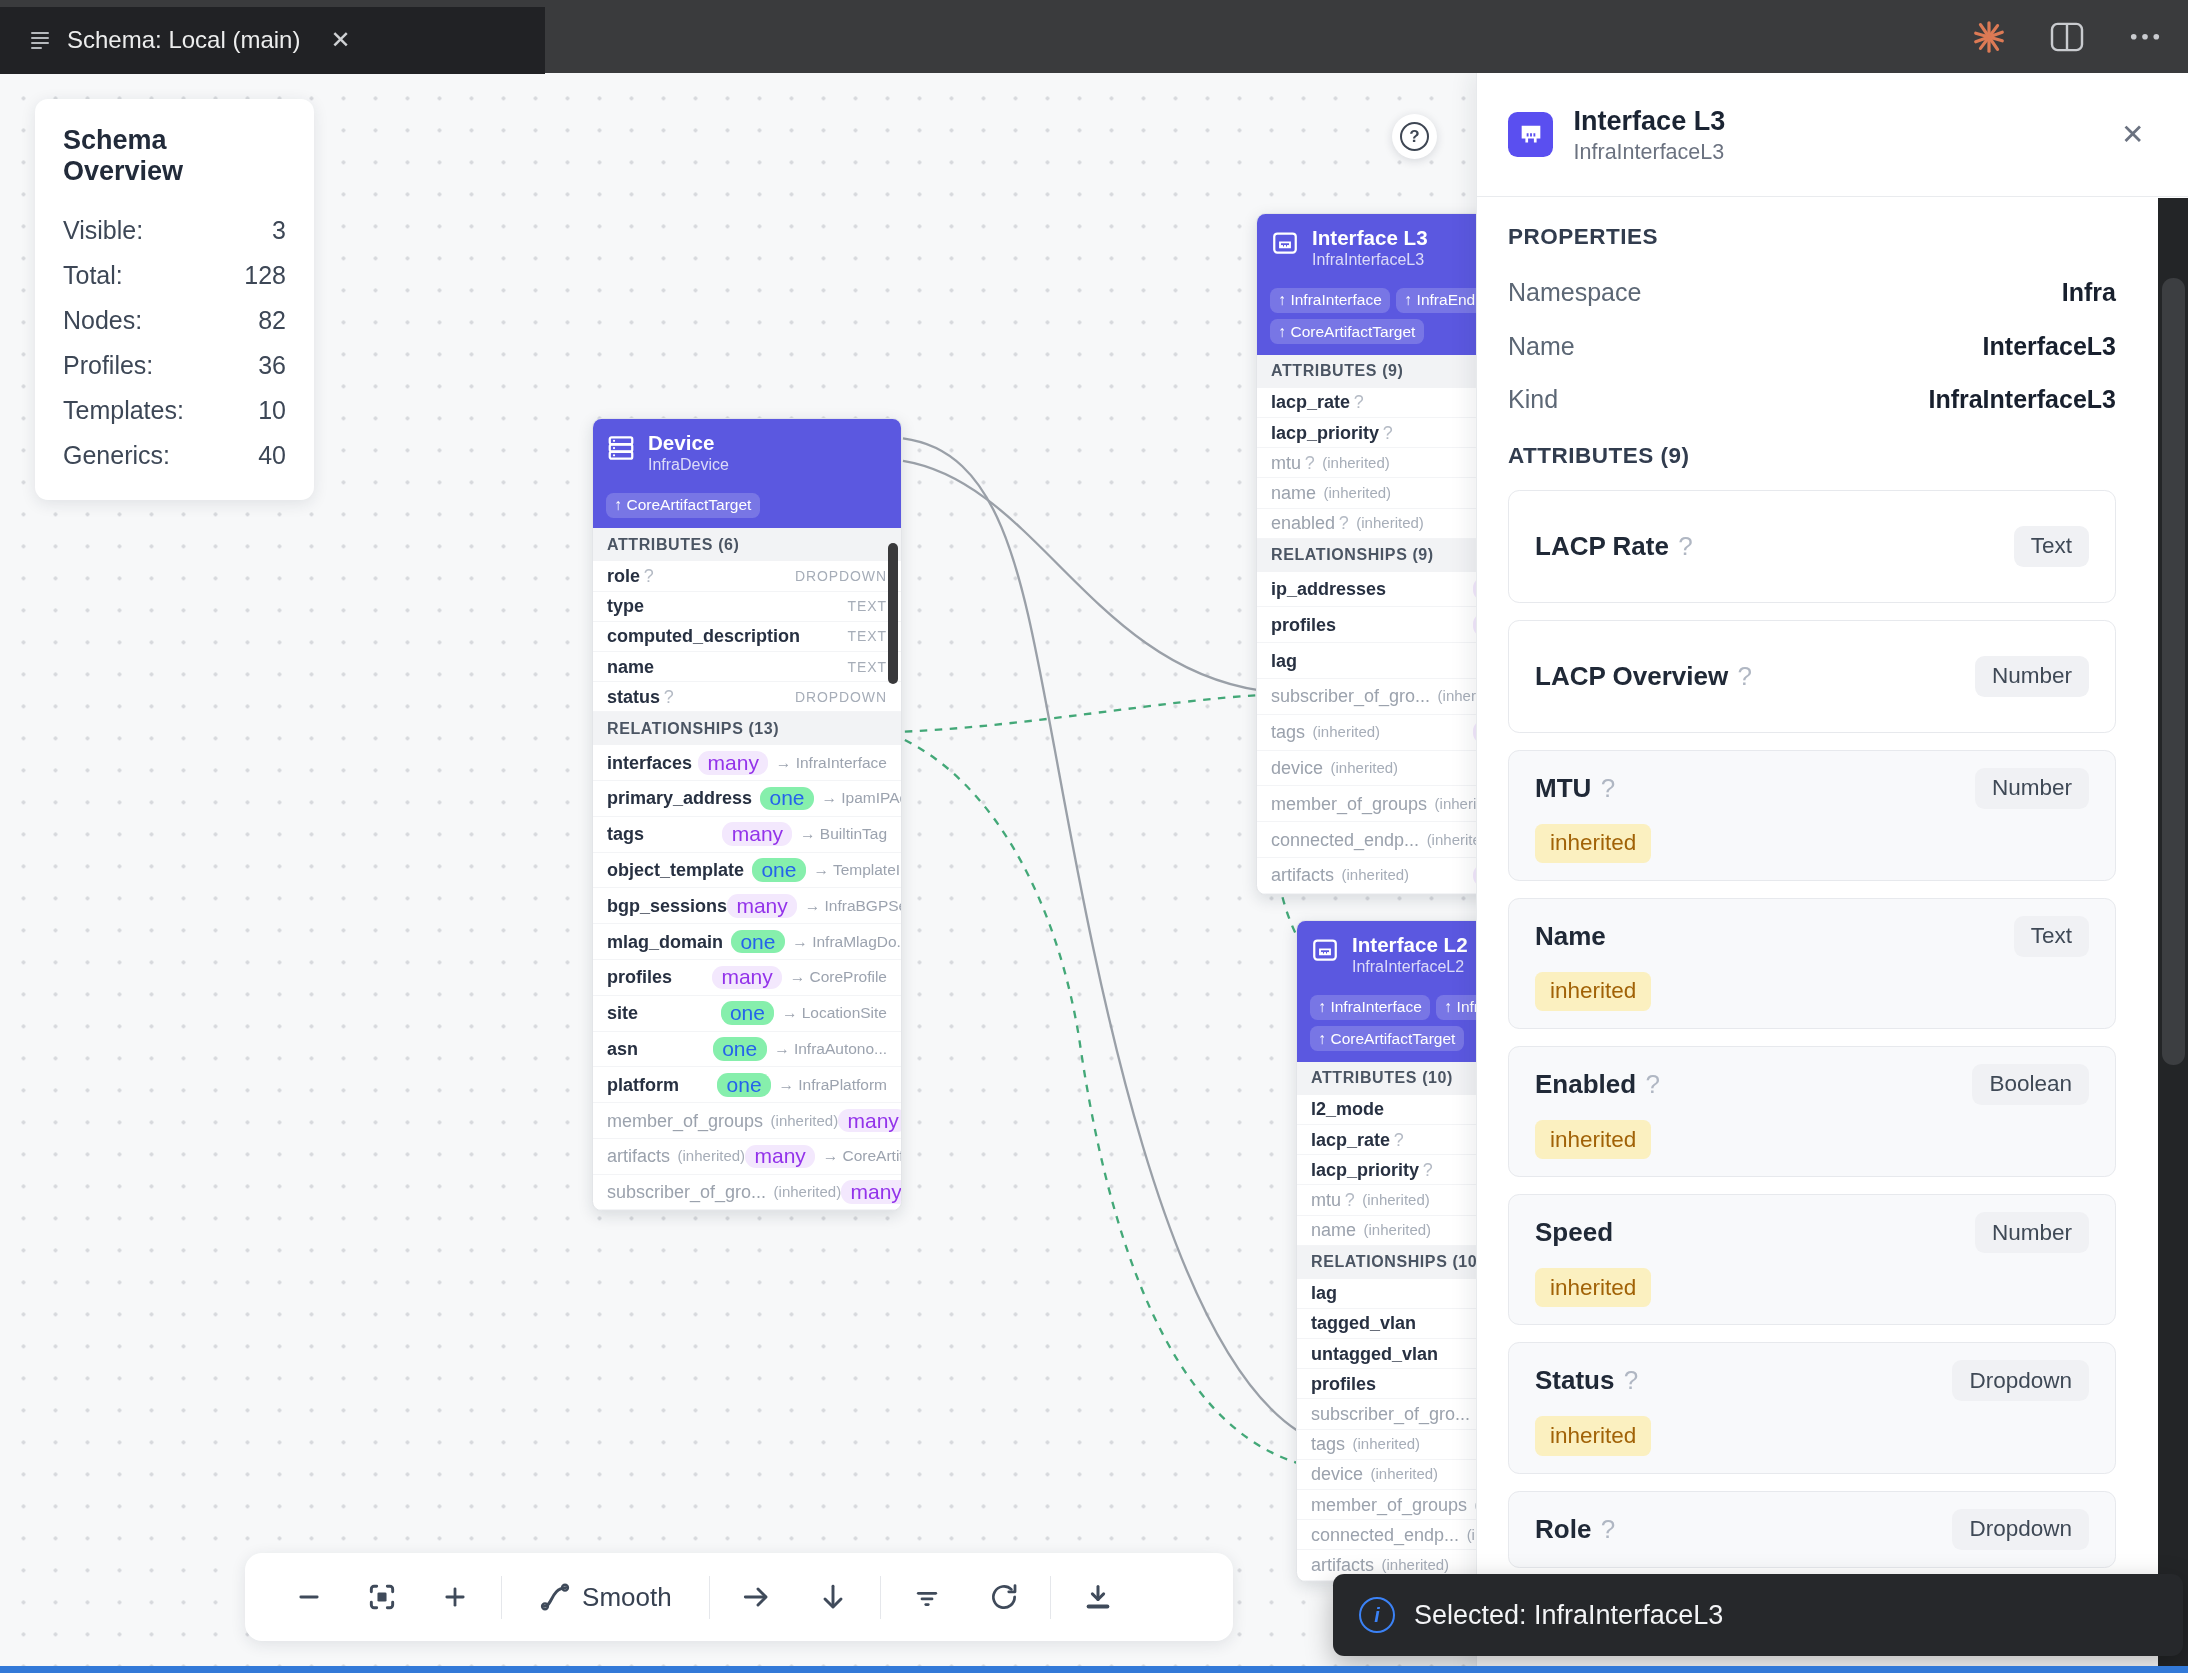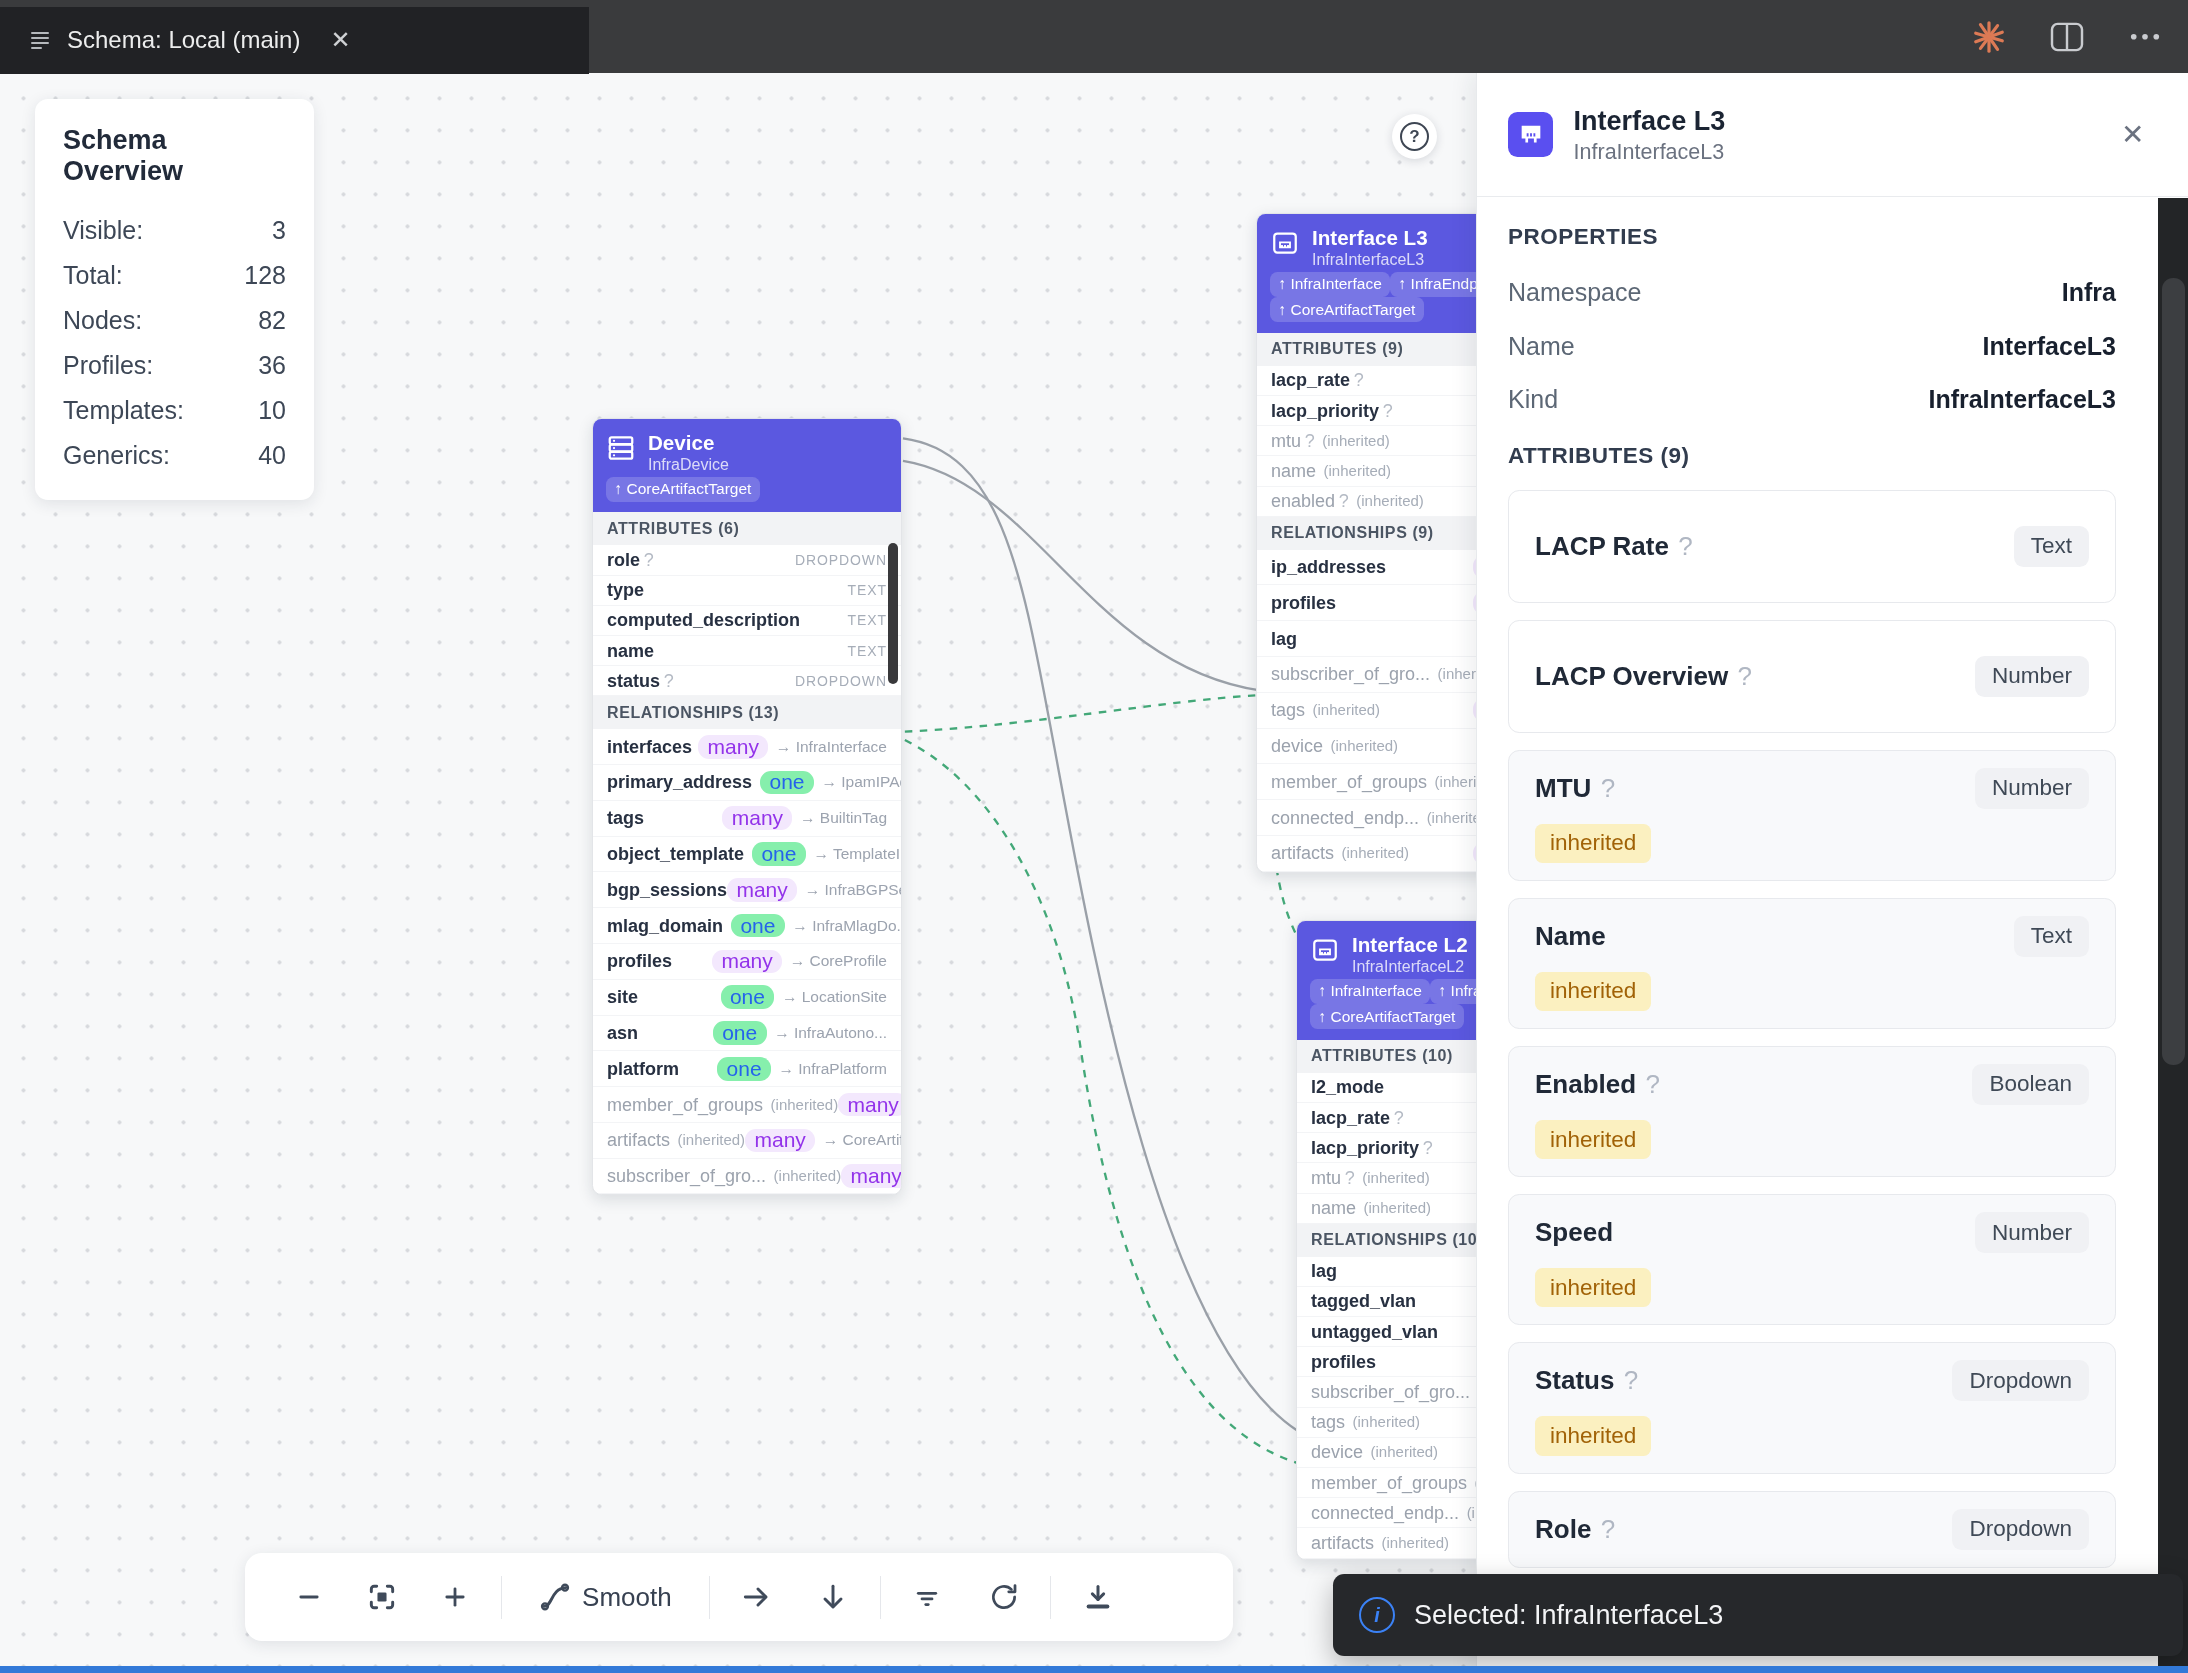--- a/index.html
+++ b/index.html
@@ -5,21 +5,21 @@
   html,body{margin:0;padding:0;}
   body{width:2189px;height:1673px;position:relative;overflow:hidden;
        font-family:"Liberation Sans",sans-serif;background:#f7f8f9;}
   
   .canvas{position:absolute;left:0;top:73px;width:2189px;height:1600px;background:#f7f8f9;
     background-image:radial-gradient(circle,#d7d9dd 1.7px,transparent 1.8px);
     background-size:32px 32px;background-position:7.5px 9.4px;z-index:0;}
   .edges{position:absolute;left:0;top:0;z-index:1;}
   
   .topbar{position:absolute;left:0;top:0;width:2189px;height:73px;background:#3a3b3d;z-index:20;}
-  .tab{position:absolute;left:0;top:6.6px;width:589px;height:67px;background:#212225;
+  .tab{position:absolute;left:0;top:6.6px;width:545px;height:67px;background:#212225;
        display:flex;align-items:center;padding-left:28px;box-sizing:border-box;gap:15px;cursor:pointer;}
   .tab-title{color:#eceded;font-size:24px;}
   .tab-close{color:#cfd1d4;font-size:24px;margin-left:9.4px;padding:1.9px 5.6px;border-radius:5.6px;}
   .topbar-icons{position:absolute;right:24px;top:0;height:73px;display:flex;align-items:center;gap:37px;}
   .tbi{width:41px;height:41px;display:flex;align-items:center;justify-content:center;border-radius:7.5px;}
   
   .overview{position:absolute;left:35px;top:99px;width:279px;background:#ffffff;border-radius:13px;
     box-shadow:0 3.7px 15px rgba(25,35,55,.10);padding:26px 28px 22.5px;box-sizing:border-box;z-index:3;}
   .ov-title{font-size:27px;font-weight:bold;color:#222b3a;margin-bottom:20.6px;}
   .ov-row{display:flex;justify-content:space-between;font-size:25px;color:#3d4756;line-height:45px;}
@@ -29,21 +29,21 @@
   .help-ring{width:25px;height:25px;border:2.8px solid #3e4653;border-radius:50%;display:flex;align-items:center;justify-content:center;
     font-size:17px;font-weight:bold;color:#3e4653;}
   
   .node{position:absolute;width:310px;background:#fff;border-radius:9.4px;overflow:hidden;z-index:2;
     box-shadow:0 4.7px 15px rgba(25,35,55,.13);border:0.9px solid #e3e5e8;box-sizing:border-box;}
   .node-hd{background:#5b58e0;padding:12px 13px 10.3px;}
   .node-hd-top{display:flex;align-items:flex-start;gap:12px;}
   .node-ic{width:30px;height:30px;flex:none;margin-top:1.9px;}
   .node-title{color:#fff;font-size:20.6px;font-weight:bold;line-height:24px;}
   .node-kind{color:rgba(255,255,255,.78);font-size:16px;line-height:19.7px;}
-  .node-badges{display:flex;flex-wrap:wrap;gap:0;margin-top:2px;}
+  .node-badges{display:flex;flex-wrap:wrap;gap:6px;margin-top:18px;}
   .nbadge{background:rgba(255,255,255,.18);color:#fff;font-size:15.5px;border-radius:7.5px;padding:3.7px 8.4px;white-space:nowrap;}
   .nsec{background:#f2f3f5;color:#4b5563;font-size:16px;font-weight:bold;letter-spacing:0.6px;padding:7.5px 14px;}
   .nrow{display:flex;align-items:center;padding:5.6px 14px;min-height:18px;border-bottom:0.9px solid #f3f4f6;
         font-size:18px;color:#273041;line-height:18px;white-space:nowrap;}
   .nrow .rn{font-weight:bold;}
   .nrow .rq{color:#b4bac4;margin-left:3.7px;}
   .nrow .ri{color:#a6adb8;font-size:15px;margin-left:7.5px;}
   .nrow.inh .rn{color:#9ba2ad;font-weight:normal;}
   .nrow .flex{flex:1;}
   .rt{color:#a6adb8;font-size:14px;letter-spacing:0.9px;}

